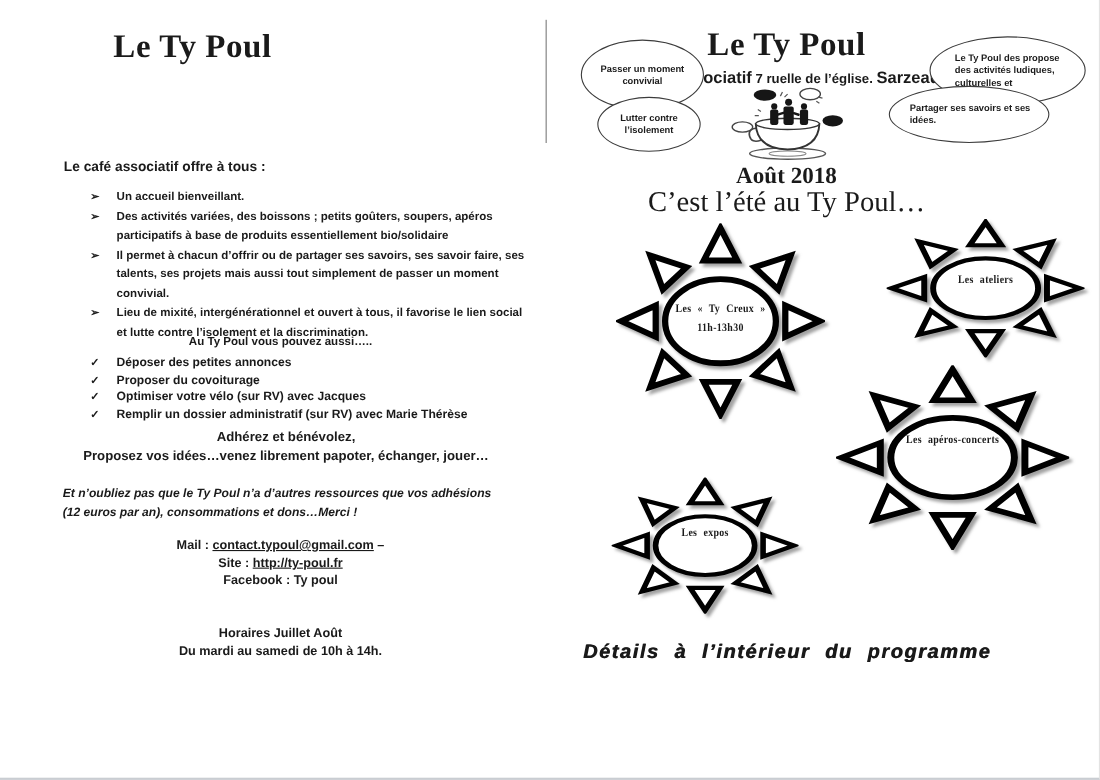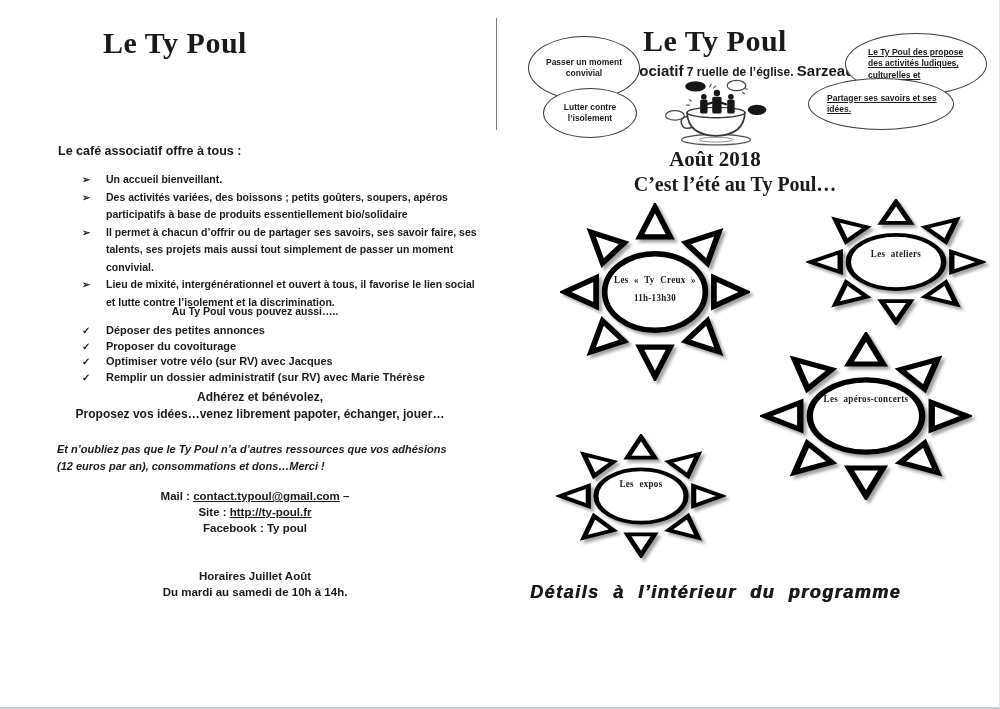--- a/index.html
+++ b/index.html
@@ -31,28 +31,28 @@
   
   .divider{left:496px;top:18px;width:1px;height:112px;background:#7a7a7a;}
 
   
   .rp-title{left:590px;top:24px;width:250px;font-family:"Liberation Serif",serif;font-size:30px;font-weight:700;letter-spacing:.5px;}
   .rp-subtitle{left:520px;top:62px;width:390px;font-weight:700;font-size:12px;}
   .rp-subtitle .big{font-size:15px;}
   .bubble{background:#fff;border:1px solid #3c3c3c;border-radius:50%;
           display:flex;align-items:center;justify-content:center;
           font-size:8.5px;font-weight:700;line-height:11.5px;box-sizing:border-box;}
-  .bubble.left{justify-content:flex-start;text-align:left;text-decoration:underline;}
+  .bubble.left{justify-content:flex-start;text-align:left;}
   .b1{left:528px;top:36px;width:112px;height:64px;z-index:3;justify-content:center;}
   .b2{left:543px;top:88px;width:94px;height:50px;z-index:4;}
   .b3{left:845px;top:33px;width:142px;height:62px;z-index:3;padding-left:22px;padding-right:8px;}
   .b4{left:808px;top:78px;width:146px;height:52px;z-index:4;padding-left:18px;padding-right:8px;}
   .clipart{left:660px;top:79px;width:112px;height:68px;z-index:2;}
   .rp-date{left:540px;top:147px;width:350px;font-family:"Liberation Serif",serif;font-size:21px;font-weight:700;line-height:24px;}
-  .rp-summer{left:560px;top:172px;width:350px;font-family:"Liberation Serif",serif;font-size:20px;font-weight:700;line-height:24px;}
+  .rp-summer{left:540px;top:172px;width:350px;font-family:"Liberation Serif",serif;font-size:26px;font-weight:400;line-height:24px;}
   .sun{position:absolute;}
   .sun svg{width:100%;height:100%;filter:drop-shadow(3px 3px 1.5px rgba(70,70,70,.5));}
   .sun-label{position:absolute;text-align:center;font-family:"Liberation Serif",serif;
              font-weight:700;font-size:9px;line-height:15px;letter-spacing:.3px;word-spacing:3px;
              transform:scaleY(1.15);z-index:5;}
   .rp-footer{left:530px;top:582px;width:430px;font-size:18px;font-weight:700;font-style:italic;
              letter-spacing:1.5px;word-spacing:7px;text-shadow:.6px 0 0 #1a1a1a;}
 </style>
 </head>
 <body>

